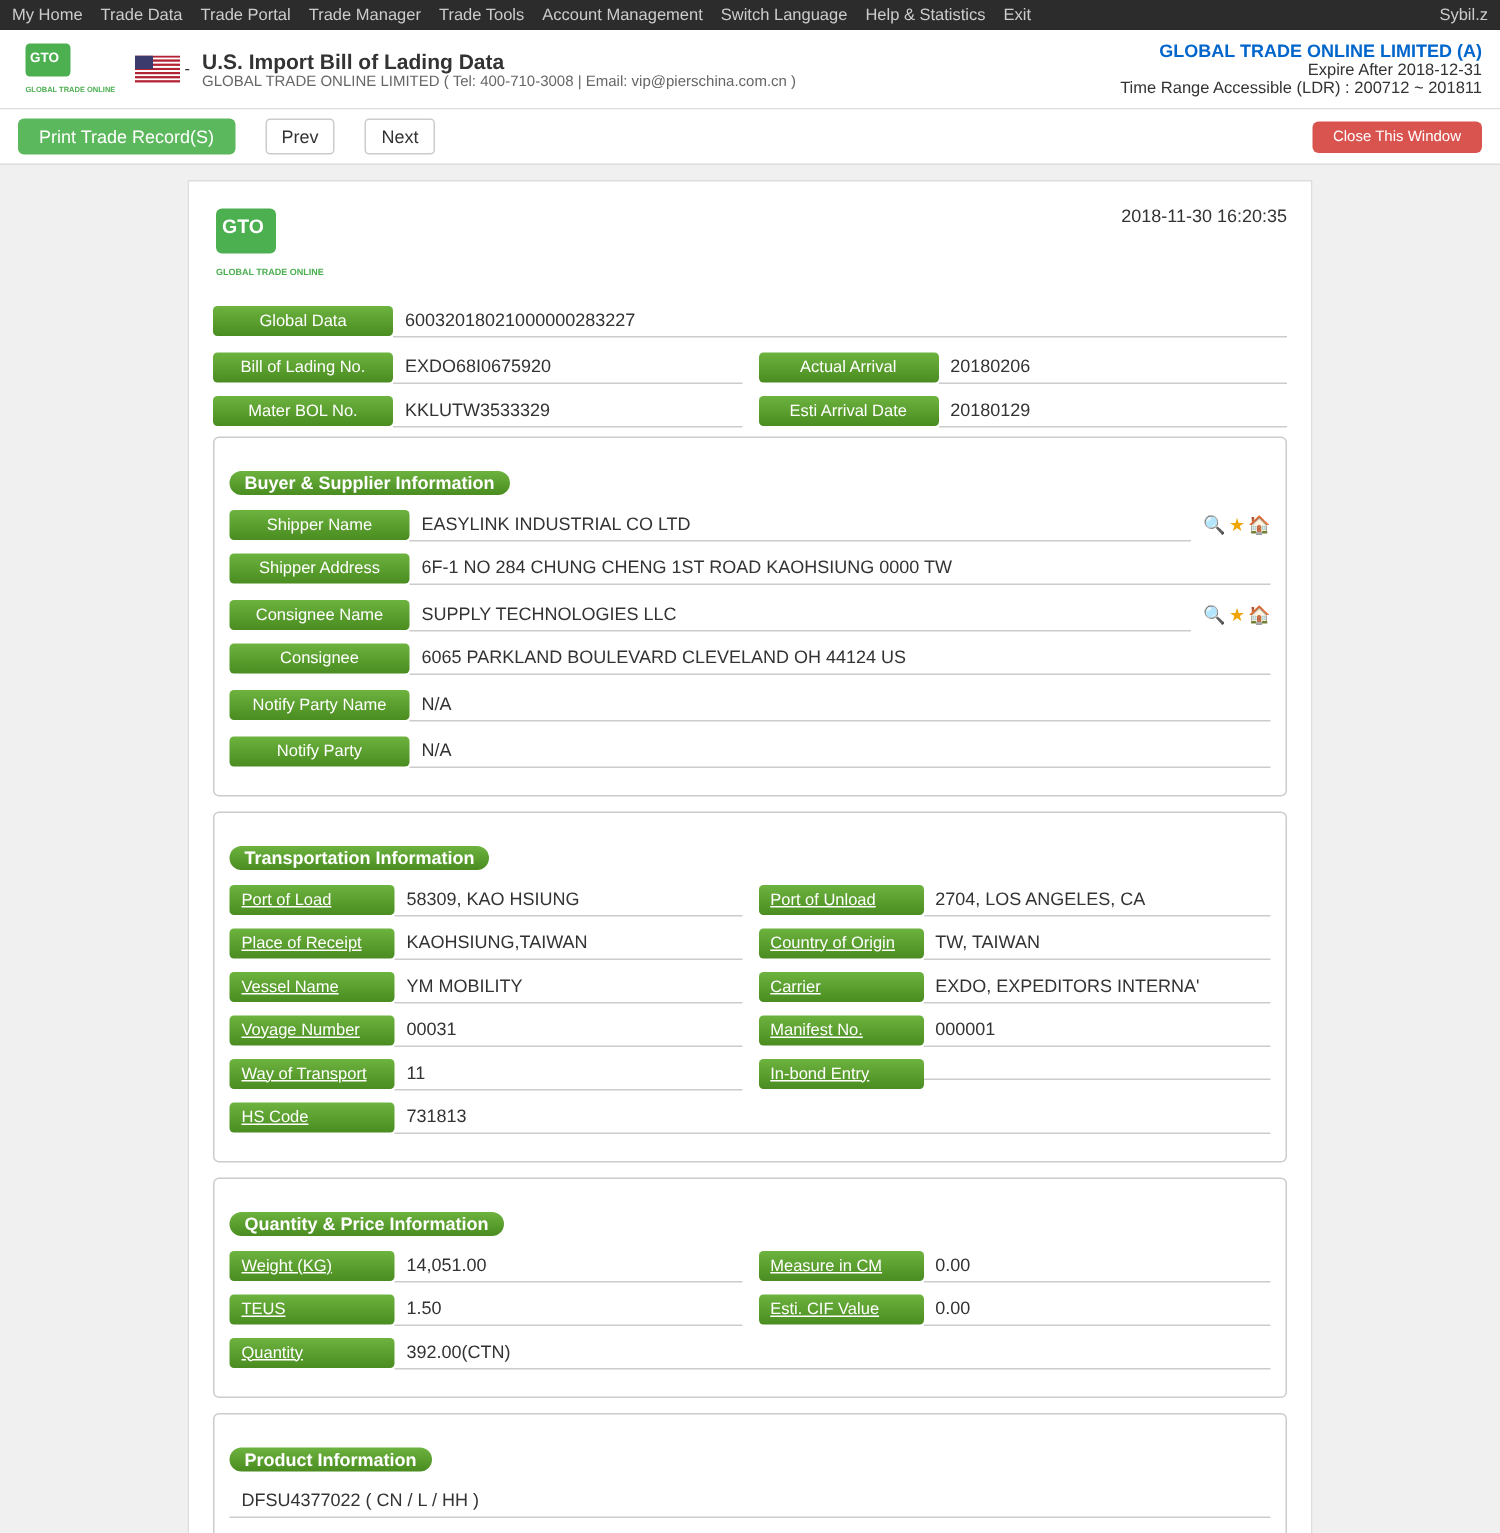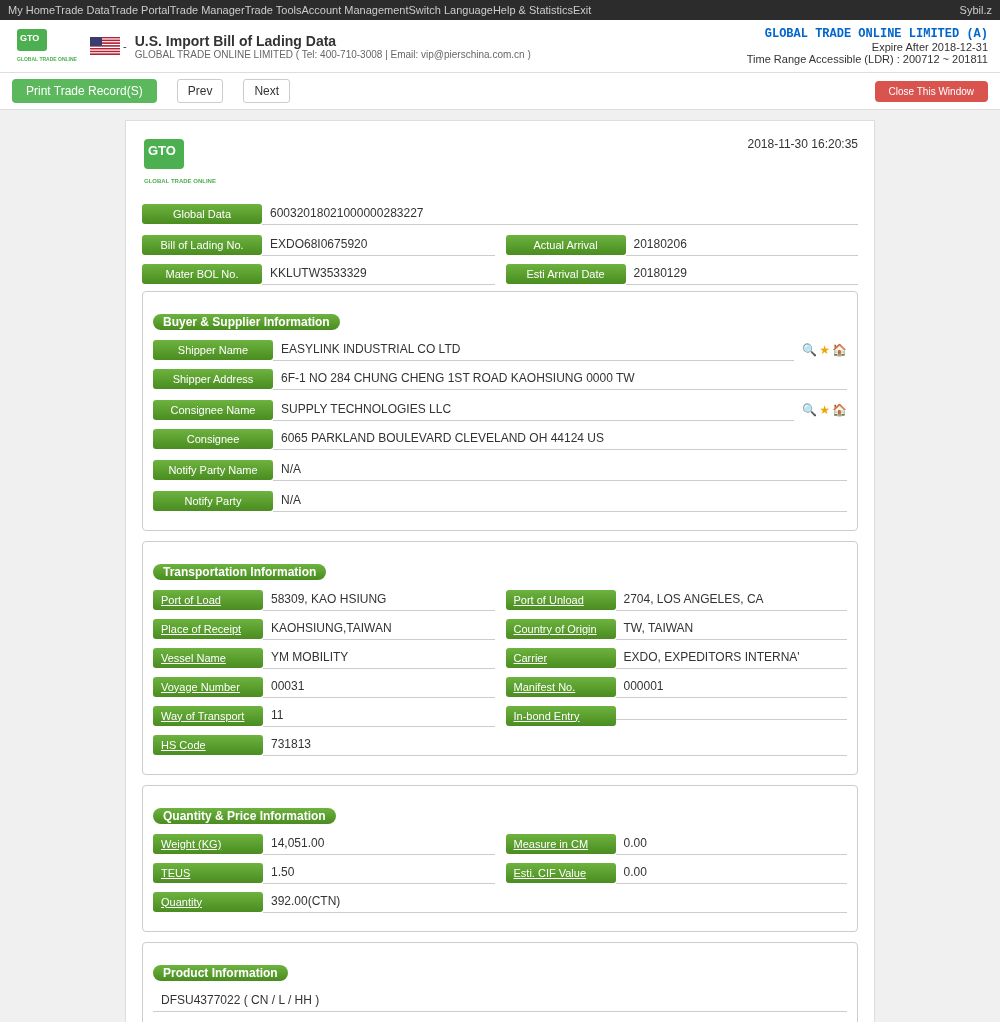--- a/index.html
+++ b/index.html
@@ -1,31 +1,31 @@
 <!DOCTYPE html>
 <html><head>
   <meta charset="utf-8">
   <style>
     * { box-sizing: border-box; margin: 0; padding: 0; }
     body { font-family: Arial, sans-serif; font-size: 12px; background: #f0f0f0; color: #333; }
 
     
     .top-nav { background: #2c2c2c; color: #ccc; display: flex; align-items: center; justify-content: space-between; padding: 4px 8px; font-size: 11px; }
-    .top-nav-left { display: flex; gap: 0; }
+    .top-nav-left { display: flex; gap: 12px; }
     .top-nav-item { cursor: pointer; color: #ccc; }
     .top-nav-right { color: #ccc; }
 
     
     .header { background: #fff; display: flex; align-items: center; justify-content: space-between; padding: 6px 12px; border-bottom: 1px solid #ddd; }
     .header-left { display: flex; align-items: center; gap: 8px; }
     .logo { width: 70px; height: 40px; background: #fff; display: flex; align-items: center; justify-content: center; }
     .header-title { font-size: 14px; font-weight: bold; color: #333; }
     .header-subtitle { font-size: 10px; color: #666; }
     .header-right { text-align: right; }
-    .header-company { color: #0066cc; font-weight: bold; font-size: 12px; font-family: Liberation Mono, monospace; }
+    .header-company { color: #0066cc; font-weight: bold; font-size: 12px; }
     .header-expire { font-size: 11px; color: #333; }
 
     
     .toolbar { background: #fff; padding: 6px 12px; display: flex; align-items: center; gap: 20px; border-bottom: 1px solid #ddd; }
     .btn-print { background: #5cb85c; color: #fff; border: none; padding: 5px 14px; border-radius: 4px; cursor: pointer; font-size: 12px; }
     .btn-nav { background: #fff; border: 1px solid #ccc; padding: 4px 10px; border-radius: 3px; cursor: pointer; font-size: 12px; color: #333; }
     .btn-close { background: #d9534f; color: #fff; border: none; padding: 5px 14px; border-radius: 4px; cursor: pointer; font-size: 10px; margin-left: auto; }
 
     
     .content { background: #f0f0f0; padding: 10px; }

